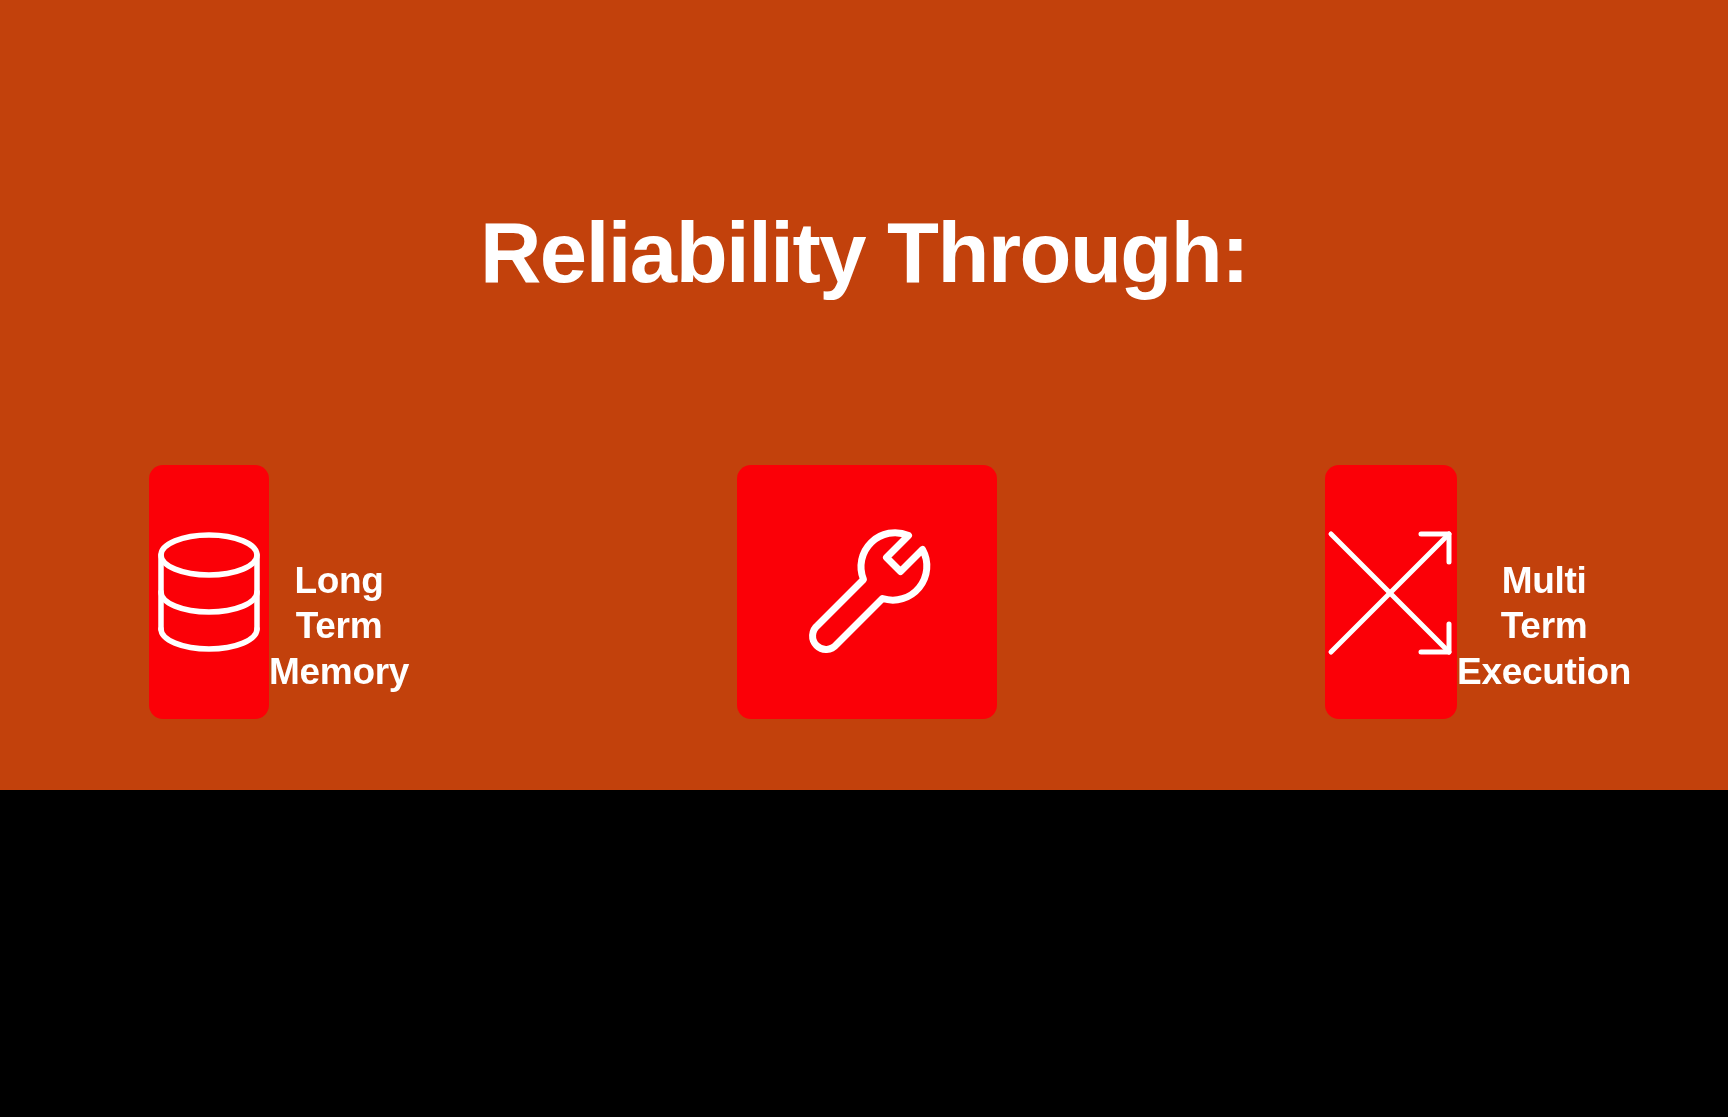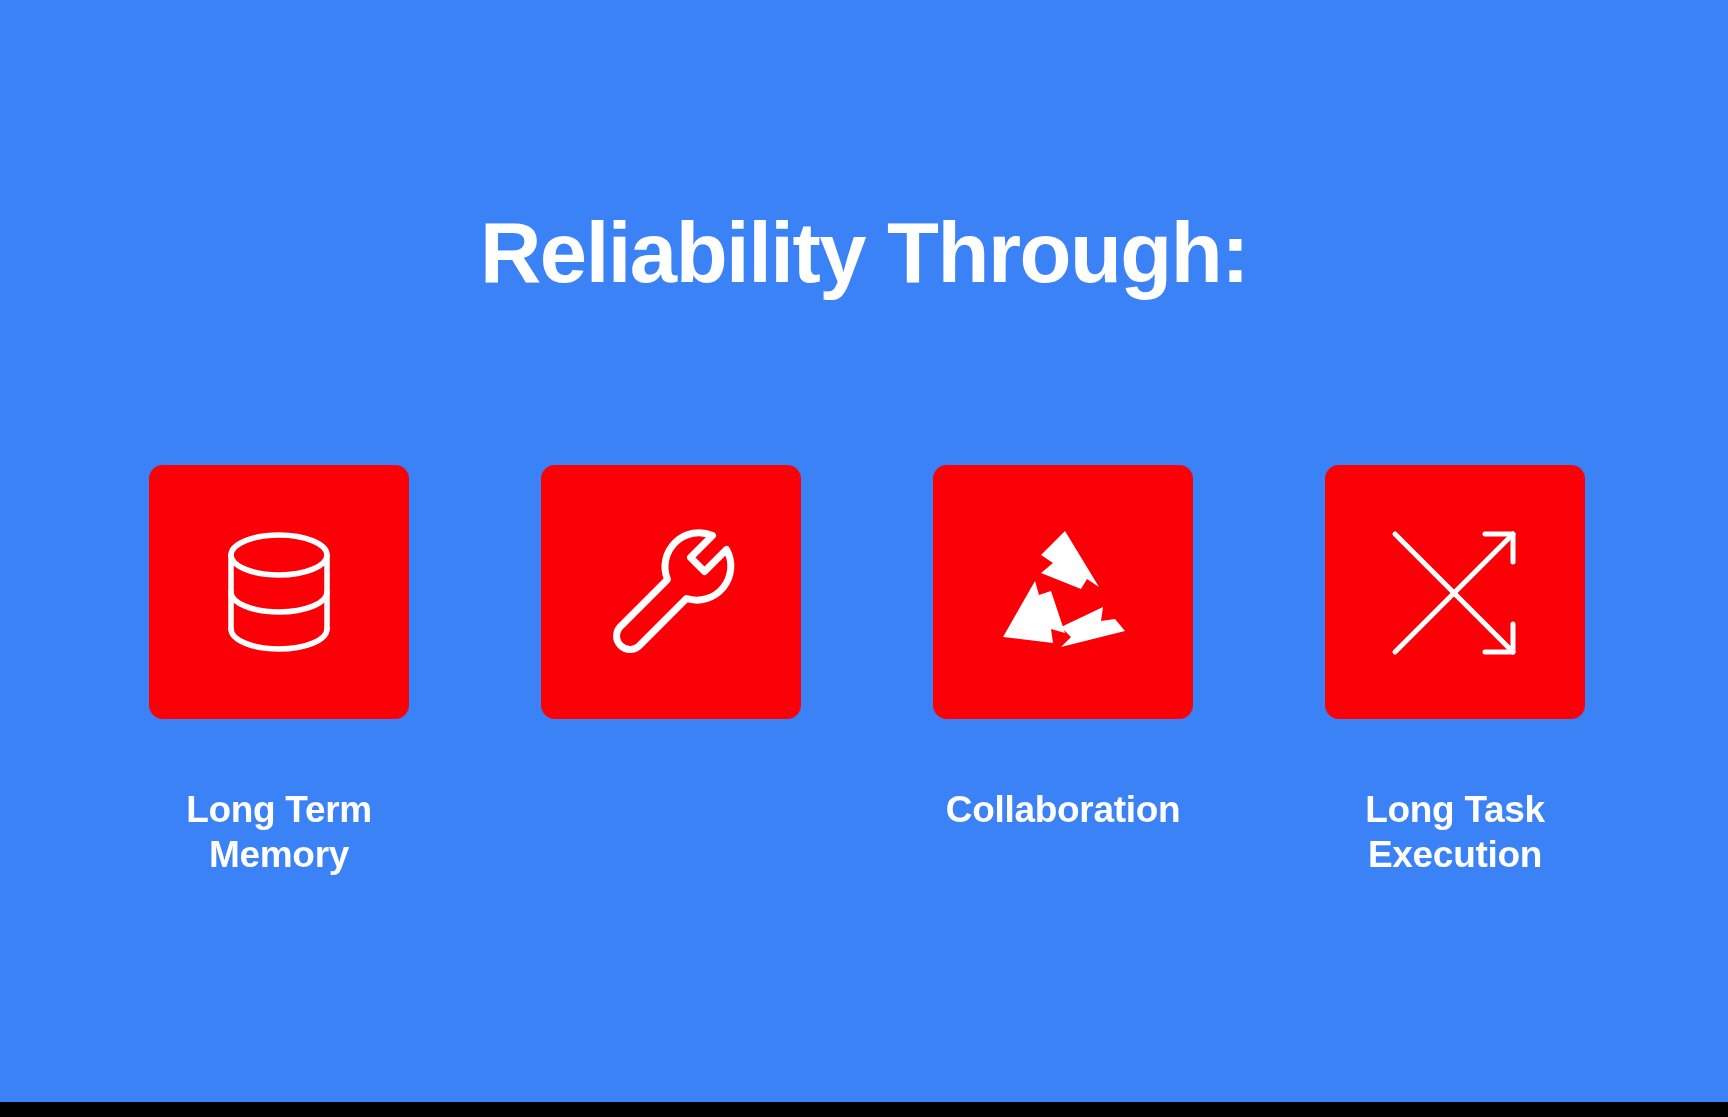--- a/index.html
+++ b/index.html
@@ -13,22 +13,22 @@
   }
 
   body {
     font-family:"Liberation Sans", sans-serif;
     -webkit-font-smoothing:antialiased;
   }
 
   .slide {
     position:relative;
     width:1728px;
-    height:1102px;
-    background:#3b82f6;
+    height:790px;
+    background:#c2410c;
   }
 
   
   .slide-title {
     position:absolute;
     top:208px;
     left:0;
     width:1728px;
     text-align:center;
     color:#ffffff;
@@ -46,21 +46,21 @@
     left:149px;
     width:1436px;
     display:flex;
     justify-content:space-between;
     align-items:flex-start;
   }
 
   .card-cell {
     width:260px;
     display:flex;
-    flex-direction:column;
+    flex-direction:row;
     align-items:center;
   }
 
   .tile {
     width:260px;
     height:254px;
     background:#fb0007;
     border-radius:14px;
     display:flex;
     align-items:center;
@@ -116,47 +116,32 @@
                      A34 34 0 0 0 59.5 46.5
                      L13.5 92.5
                      A13.5 13.5 0 1 0 32.5 111.5
                      L78.5 65.5
                      A34 34 0 0 0 118.5 16.5 Z" transform="translate(3,7)"></path>
           </svg>
         </span>
       </div>
     </div>
 
-    <div class="card-cell">
-      <div class="tile">
-        <span>
-          <svg width="136" height="126" viewBox="0 0 136 126" fill="#ffffff">
-
-            <path d="M70 2 L104 58 L92 50 L86 60 L46 44 L58 34 L46 26 Z"></path>
-
-            <path d="M8 108 L40 52 L44 66 L56 62 L70 104 L56 100 L58 114 Z"></path>
-
-            <path d="M130 102 L66 118 L76 108 L66 98 L108 78 L106 92 L120 90 Z"></path>
-          </svg>
-        </span>
-      </div>
-      <div class="card-label">Collaboration</div>
-    </div>
 
     <div class="card-cell">
       <div class="tile">
         <span>
           <svg width="132" height="132" viewBox="0 0 132 132" fill="none" stroke="#ffffff" stroke-width="5" stroke-linecap="round" stroke-linejoin="round">
 
             <path d="M6 126 L124 8"></path>
             <path d="M96 8 L124 8 L124 36"></path>
 
             <path d="M6 8 L124 126"></path>
             <path d="M124 98 L124 126 L96 126"></path>
           </svg>
         </span>
       </div>
-      <div class="card-label">Long Task
+      <div class="card-label">Multi Term
 Execution</div>
     </div>
 
   </div>
 </div>
 
 </body></html>

